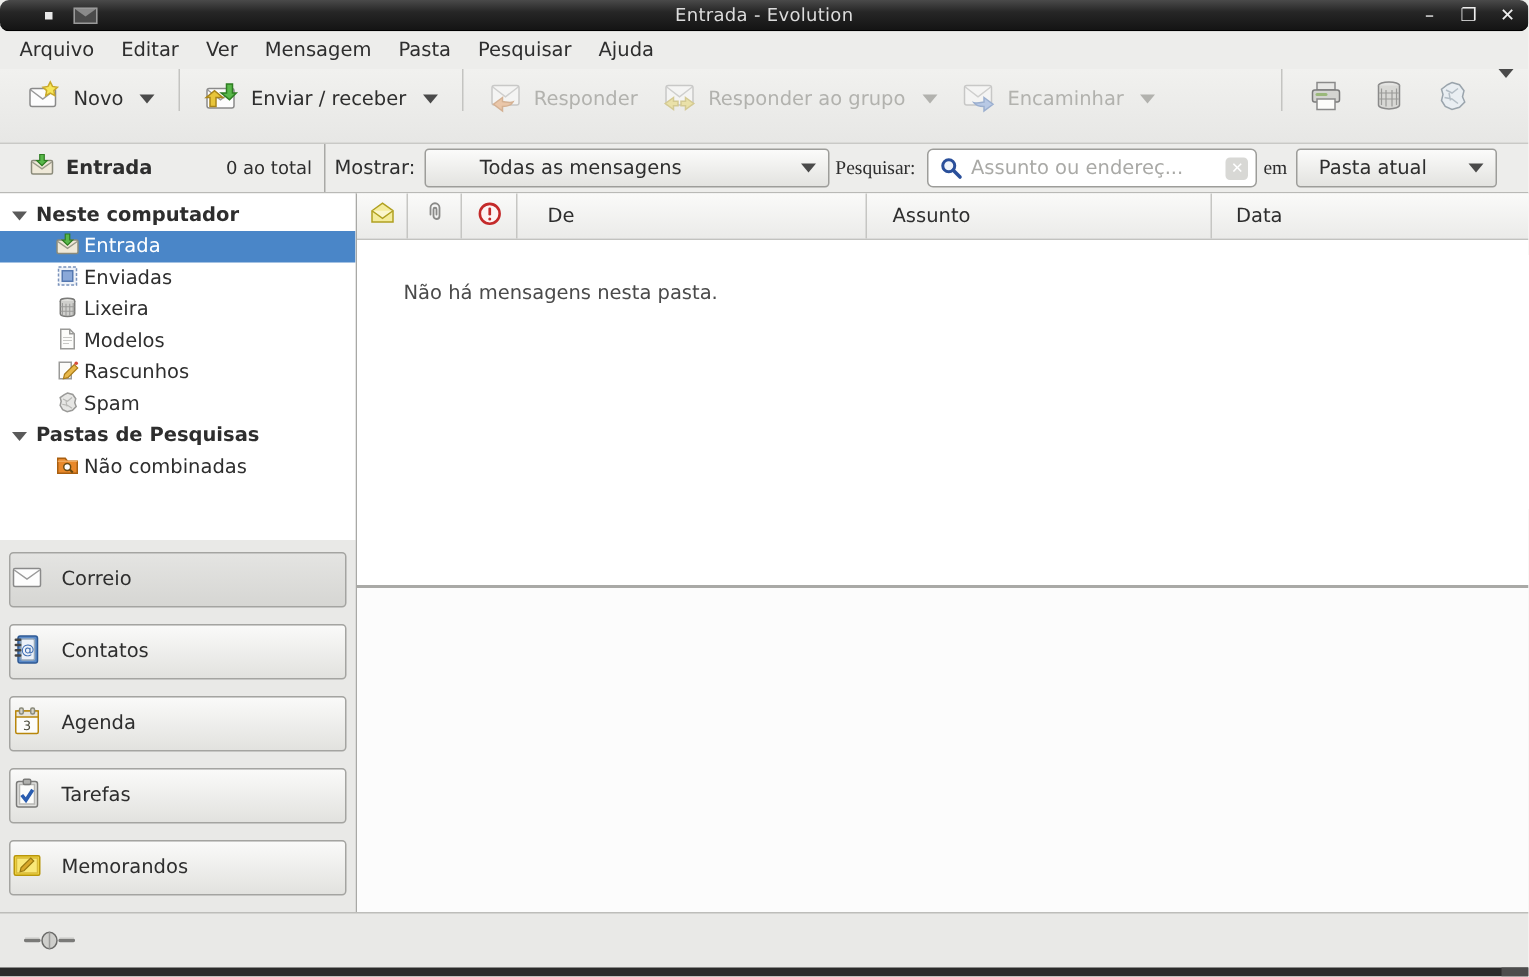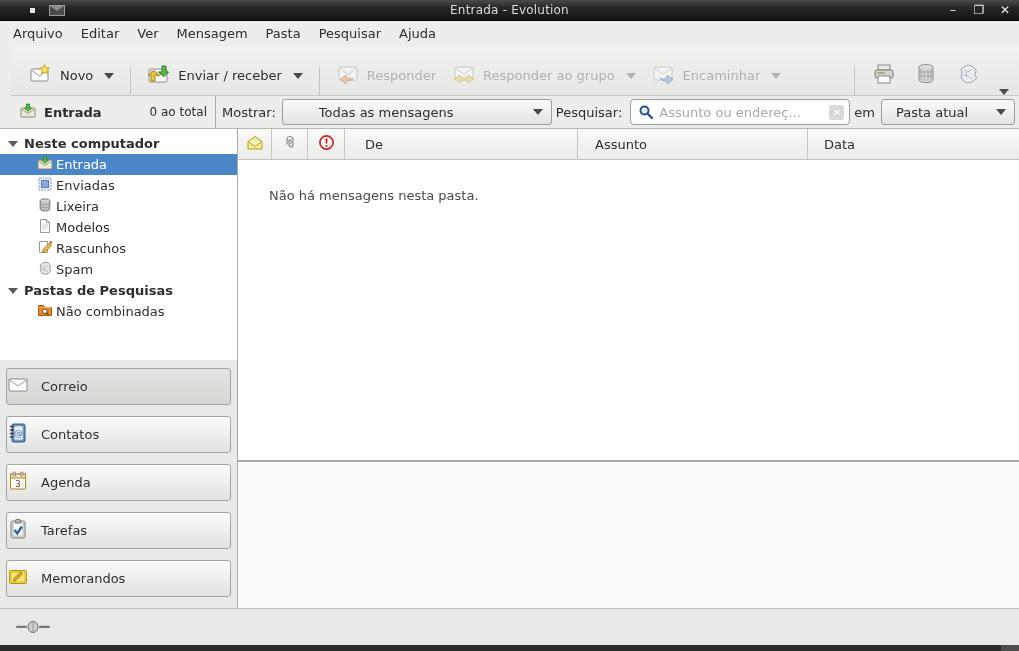--- a/index.html
+++ b/index.html
@@ -1,35 +1,35 @@
 <!DOCTYPE html>
 <html><head>
 <meta charset="utf-8">
 <style>
   * { margin:0; padding:0; box-sizing:border-box; }
   html,body { width:1019px; height:651px; }
   body { font-family:"DejaVu Sans","Liberation Sans",sans-serif; font-size:13px; color:#2e2e2e; background:#ededeb; overflow:hidden; }
   .window { position:relative; width:1019px; height:651px; background:#ededeb; }
 
   
-  .titlebar { height:21px; background:linear-gradient(#4a4a4a,#262626 40%,#141414); display:flex; align-items:center; padding:0 8px; color:#dcdcdc; font-size:12px; border-bottom:1px solid #000; }
+  .titlebar { height:21px; background:linear-gradient(#4a4a4a,#262626 40%,#141414); display:flex; align-items:center; padding:0 8px; color:#dcdcdc; font-size:12px; border-bottom:1px solid #000;border-radius:6px; }
   .titlebar .tb-left { display:flex; align-items:center; gap:14px; width:120px; }
   .tb-bullet { width:5px; height:5px; background:#e8e8e8; margin-left:22px; }
   .tb-appicon { width:16px; height:11px; border:1px solid #9a9a9a; background:#4a4a4a; position:relative; }
   .tb-appicon:before { content:""; position:absolute; left:0; top:0; border-left:7px solid transparent; border-right:7px solid transparent; border-top:5px solid #8a8a8a; }
   .titlebar .tb-title { flex:1; text-align:center; letter-spacing:.2px; }
   .titlebar .tb-controls { width:120px; display:flex; justify-content:flex-end; gap:14px; font-size:12px; color:#eee; }
   .tb-btn { cursor:default; width:12px; text-align:center; }
 
   
   .menubar { height:25px; background:#ededeb; display:flex; align-items:center; padding:7px 4px; }
   .menu-item { padding:3px 9px; }
 
   
-  .toolbar { height:50px; background:linear-gradient(#f1f1ef,#e7e7e5); border-bottom:1px solid #c9c9c6; display:flex; align-items:flex-end; padding:0 10px;margin-left:11px; }
+  .toolbar { height:50px; background:linear-gradient(#f1f1ef,#e7e7e5); border-bottom:1px solid #c9c9c6; display:flex; align-items:flex-start; padding:0 10px; }
   .tool-btn { display:flex; align-items:center; gap:7px; padding:6px 8px; border-radius:3px; }
   .tool-btn .lbl { white-space:nowrap; }
   .tool-btn.disabled .lbl { color:#b2b2ae; }
   .tool-btn.disabled svg { opacity:.45; }
   .tool-sep { width:1px; height:28px; background:#c4c4c1; margin:0 8px; }
   .drop-arrow { width:0; height:0; border-left:5px solid transparent; border-right:5px solid transparent; border-top:6px solid #4a4a4a; margin-left:4px; }
   .tool-btn.disabled .drop-arrow { border-top-color:#b2b2ae; }
   .toolbar .spacer { flex:1; }
   .icon-btn { padding:6px 9px; }
 
@@ -37,21 +37,21 @@
   .header-row { height:33px; background:#ededeb; border-bottom:1px solid #b9b9b6; display:flex; align-items:center; }
   .hr-left { width:217px; height:100%; display:flex; align-items:center; padding:0 8px 0 20px; border-right:1px solid #a9a9a6; }
   .hr-left .fname { font-weight:bold; margin-left:8px; }
   .hr-left .fcount { margin-left:auto; font-size:12px; }
   .hr-right { flex:1; height:100%; display:flex; align-items:center; padding:0 4px 0 6px; }
   .combo { height:26px; background:linear-gradient(#fbfbfa,#e3e3e0); border:1px solid #9d9d9a; border-radius:3px; display:flex; align-items:center; padding:0 8px 0 14px; }
   .combo .cval { flex:1; text-align:left; }
   .combo .drop-arrow { margin-left:10px; }
   .combo-show { width:270px; margin-left:6px; }
   .combo-scope { width:134px; margin-left:6px; }
-  .hr-label { margin-left:4px; }
+  .hr-label { margin-left:4px;font-family:Liberation Serif, serif; }
   .search-wrap { height:26px; width:220px; margin-left:8px; background:#fff; border:1px solid #9d9d9a; border-radius:4px; display:flex; align-items:center; padding:0 5px 0 7px; }
   .search-wrap input { border:none; outline:none; flex:1; font:inherit; color:#3a3a3a; background:transparent; width:10px; }
   .search-wrap input::placeholder { color:#a9a9a6; }
   .clear-icon { width:15px; height:15px; border-radius:3px; background:#d8d8d5; color:#fff; font-size:10px; line-height:15px; text-align:center; }
 
   
   .main { position:absolute; top:129px; left:0; width:1019px; height:479px; display:flex; }
   .sidebar { width:238px; height:100%; display:flex; flex-direction:column; border-right:1px solid #a9a9a6; background:#ededeb; }
   .tree { height:231px; background:#fff; overflow:hidden; padding-top:4px; }
   .tree-section { display:flex; align-items:center; height:21px; padding-left:8px; font-weight:bold; gap:6px; }
@@ -65,21 +65,21 @@
   .sw-btn.active { background:linear-gradient(#e4e4e2,#d6d6d3); }
 
   .content { flex:1; display:flex; flex-direction:column; background:#fff; }
   .list-header { height:31px; display:flex; background:linear-gradient(#fafaf9,#ebebe9); border-bottom:1px solid #c2c2bf; }
   .lh-cell { display:flex; align-items:center; border-right:1px solid #c6c6c3; }
   .lh-icon { justify-content:center; }
   .lh-c1 { width:34px; } .lh-c2 { width:36px; } .lh-c3 { width:37px; }
   .lh-de { width:233px; padding-left:20px;align-items:center; }
   .lh-assunto { width:230px; padding-left:17px; }
   .lh-data { flex:1; padding-left:16px; border-right:none; }
-  .list-body { height:300px; background:#fff; position:relative; }
+  .list-body { height:230px; background:#fff; position:relative; }
   .empty-msg { position:absolute; left:31px; top:28px; color:#4a4a4a; }
   .pane-split { height:2px; background:#a9a9a6; }
   .preview { flex:1; background:#fcfcfc; }
 
   
   .statusbar { position:absolute; top:608px; left:0; width:1019px; height:37px; background:#e9e9e7; border-top:1px solid #bdbdba; display:flex; align-items:center; padding-left:16px; }
   .bottom-strip { position:absolute; top:645px; left:0; width:1019px; height:6px; background:#2b2b2b; }
   .bottom-strip .grip { position:absolute; right:0; top:0; width:18px; height:6px; background:#4d4d4d; }
 </style>
 </head>

